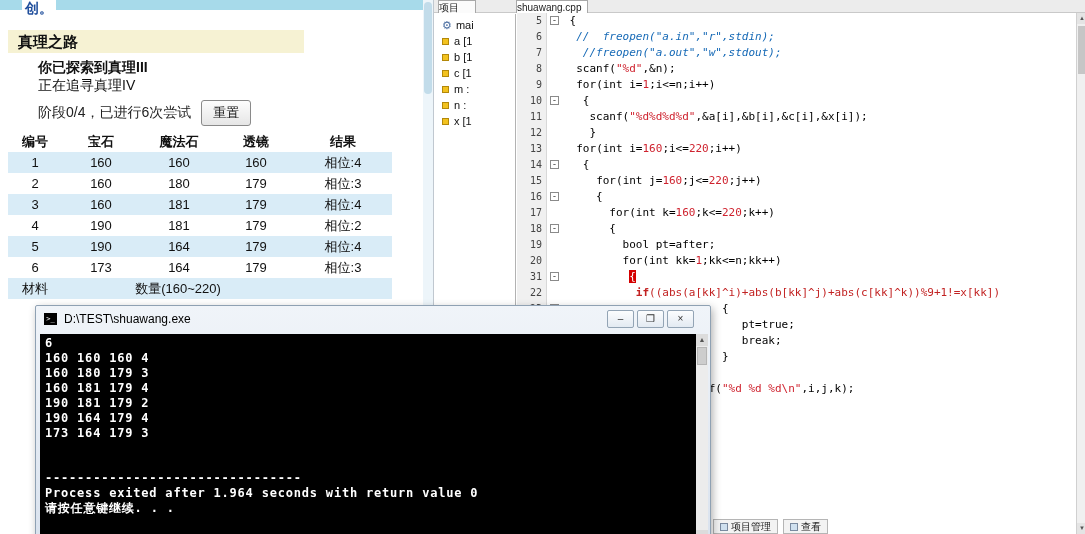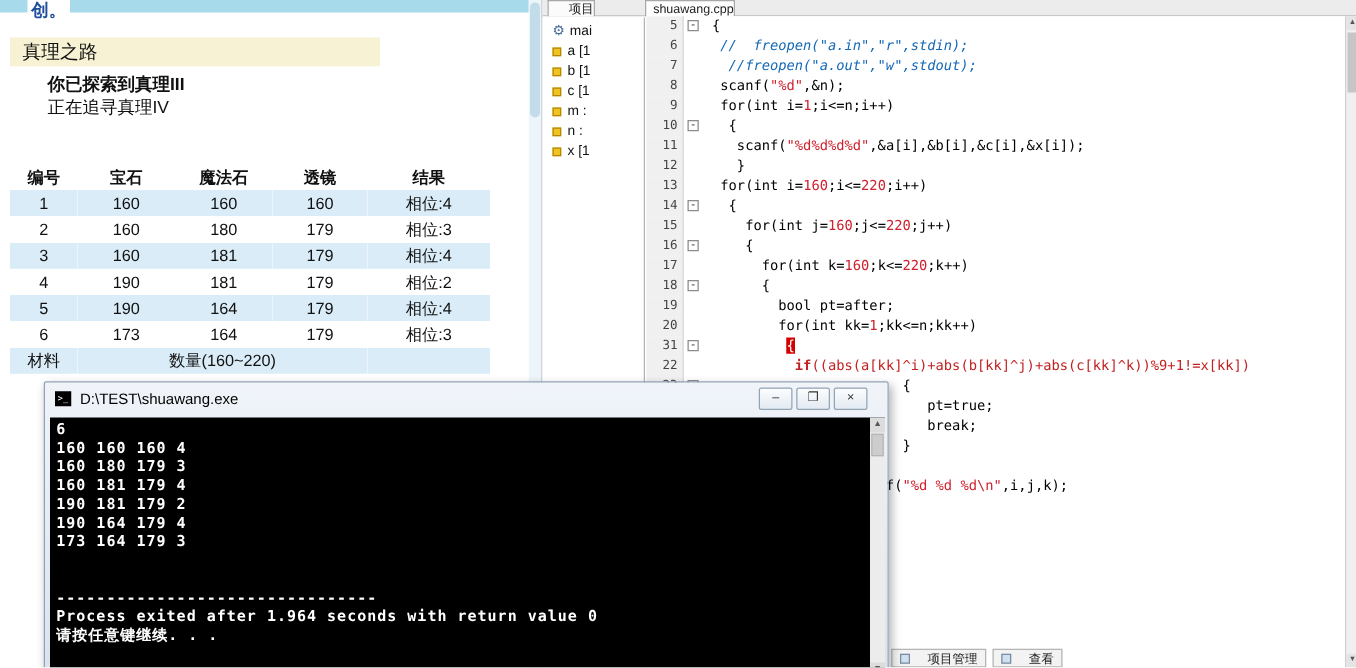--- a/index.html
+++ b/index.html
@@ -3,37 +3,37 @@
 <meta charset="utf-8">
 <style>
 *{margin:0;padding:0;box-sizing:border-box}
 html,body{width:1085px;height:534px;overflow:hidden;font-family:"Liberation Sans",sans-serif;background:#fff}
 #root{position:relative;width:1085px;height:534px;overflow:hidden;background:#fff}
 
 
 #browser{position:absolute;left:0;top:0;width:423px;height:534px;background:#fff}
 #topbar{position:absolute;left:0;top:0;width:423px;height:10px;background:#a7daea}
 #toptext{position:absolute;left:22px;top:0;background:#fff;color:#1f4e9c;font-weight:bold;font-size:14px;padding:0 3px;line-height:16px;z-index:2}
-#heading{position:absolute;left:8px;top:30px;width:296px;height:23px;background:#f6f2d3;font-size:15px;font-weight:normal;line-height:23px;padding-left:10px;color:#111}
+#heading{position:absolute;left:8px;top:30px;width:296px;height:23px;background:#f6f2d3;font-size:15px;font-weight:bold;line-height:23px;padding-left:10px;color:#111}
 #line1{position:absolute;left:38px;top:59px;font-size:14px;font-weight:bold;color:#111}
 #line2{position:absolute;left:38px;top:77px;font-size:14px;color:#111}
 #stage{position:absolute;left:38px;top:100px;display:flex;align-items:center;font-size:14px;color:#222}
 #resetbtn{margin-left:10px;font-size:13px;padding:3px 11px;border:1px solid #8a8a8a;border-radius:3px;background:linear-gradient(#fdfdfd,#e6e6e6);cursor:pointer;color:#111}
 table#res{position:absolute;left:8px;top:131px;border-collapse:collapse;font-size:13px;color:#111;table-layout:fixed}
 #res th,#res td{height:21px;text-align:center;padding:0;overflow:hidden}
 #res th{font-weight:bold}
 #res td.bold{font-weight:normal}
 tr.blue{background:#d9ecf7}
 #bscroll{position:absolute;left:423px;top:0;width:10px;height:534px;background:#edf5fa}
 #bscroll .thumb{position:absolute;left:1px;top:2px;width:8px;height:92px;background:#c2dcea;border-radius:4px}
 
 
 #ide{position:absolute;left:433px;top:0;width:652px;height:534px;background:#fff;border-left:1px solid #c0c8d0}
 #tabstrip{position:absolute;left:0;top:0;width:652px;height:13px;background:#ececec;border-bottom:1px solid #c9c9c9}
-.toptab{position:absolute;top:0;height:13px;font-size:10px;line-height:13px;text-align:right;background:#fbfbfb;border:1px solid #a8a8a8;border-bottom:none;color:#222;overflow:hidden}
+.toptab{position:absolute;top:0;height:13px;font-size:10px;line-height:13px;text-align:left;background:#fbfbfb;border:1px solid #a8a8a8;border-bottom:none;color:#222;overflow:hidden}
 #projtab{left:4px;width:38px}
 #filetab{left:82px;width:72px;background:#fff}
 #tree{position:absolute;left:0;top:14px;width:82px;height:520px;background:#fff;border-right:1px solid #b2b2b2;overflow:hidden;padding-top:3px}
 .titem{display:flex;align-items:center;height:16px;font-size:11px;color:#111;padding-left:8px;white-space:nowrap;overflow:hidden}
 .titem .lbl{overflow:hidden;white-space:nowrap}
 .gear{color:#4a6da0;font-size:11px;margin-right:4px;line-height:11px}
 .varic{display:inline-block;width:7px;height:7px;background:#f2c21f;border:1px solid #b3880a;margin-right:5px;flex:none}
 #codearea{position:absolute;left:83px;top:13px;width:559px;height:521px;background:#fff;overflow:hidden}
 .cline{position:relative;height:16px;font-family:"DejaVu Sans Mono",monospace;font-size:11px;line-height:16px;white-space:pre}
 .gut{position:absolute;left:0;top:0;width:30px;height:16px;background:#f0f0f0;border-right:1px solid #d8d8d8;color:#444;font-size:10px;text-align:right;padding-right:4px;font-family:"DejaVu Sans Mono",monospace}
@@ -45,21 +45,21 @@
 .s{color:#cf222e}
 .r{color:#c22222}
 .R{color:#c22222;font-weight:bold}
 .b{background:#d40000;color:#fff}
 #escroll{position:absolute;left:642px;top:13px;width:10px;height:521px;background:#f0f0f0;border-left:1px solid #d0d0d0}
 #escroll .arr{position:absolute;left:0;width:10px;height:11px;background:#e4e4e4;color:#555;font-size:6px;text-align:center;line-height:11px}
 #escroll .up{top:0}
 #escroll .dn{bottom:0}
 #escroll .thumb{position:absolute;left:1px;top:13px;width:8px;height:48px;background:#c6c6c6}
 #btabs{position:absolute;left:279px;top:519px;height:15px;display:flex;gap:5px}
-.btab{display:flex;align-items:center;gap:14px;font-size:10px;background:#f3f3f3;border:1px solid #b5b5b5;padding:0 6px;height:15px;color:#222;white-space:nowrap}
+.btab{display:flex;align-items:center;gap:3px;font-size:10px;background:#f3f3f3;border:1px solid #b5b5b5;padding:0 6px;height:15px;color:#222;white-space:nowrap}
 .btabic{width:8px;height:8px;background:#cfe0ef;border:1px solid #7a8aa0;flex:none}
 
 
 #console{position:absolute;left:35px;top:305px;width:676px;height:240px;background:linear-gradient(#f0f4f9,#d9e2ee);border:1px solid #8fa1b3;border-radius:2px;box-shadow:2px 3px 8px rgba(0,0,0,.3);z-index:10}
 #ctitle{position:absolute;left:0;top:0;width:100%;height:26px;display:flex;align-items:center;padding:0 8px}
 #cicon{width:13px;height:12px;background:#000;color:#fff;font-size:7px;line-height:12px;text-align:center;margin-right:7px;font-family:"DejaVu Sans Mono",monospace;flex:none}
 #ctitletext{font-size:12px;color:#000;white-space:nowrap}
 #cbtns{position:absolute;right:16px;top:4px;display:flex;gap:3px}
 .cbtn{width:27px;height:18px;background:linear-gradient(#fcfdfe,#e3eaf2);border:1px solid #93a4b5;border-radius:2px;font-size:10px;line-height:15px;text-align:center;color:#333;cursor:pointer}
 #cbody{position:absolute;left:4px;top:28px;width:668px;height:208px;background:#000;overflow:hidden}
@@ -74,20 +74,24 @@
 <body>
 
 <div id="root">
 
   <div id="browser">
     <div id="topbar"></div>
     <div id="toptext">创。</div>
     <div id="heading">真理之路</div>
     <div id="line1">你已探索到真理III</div>
     <div id="line2">正在追寻真理IV</div>
+    <div id="stage">
+      <span>阶段0/4，已进行6次尝试</span>
+      <button id="resetbtn">重置</button>
+    </div>
     <table id="res">
       <colgroup>
           <col style="width: 54px;">
           <col style="width: 78px;">
           <col style="width: 78px;">
           <col style="width: 76px;">
           <col style="width: 98px;">
         </colgroup>
       <thead>
           <tr id="res-head">

